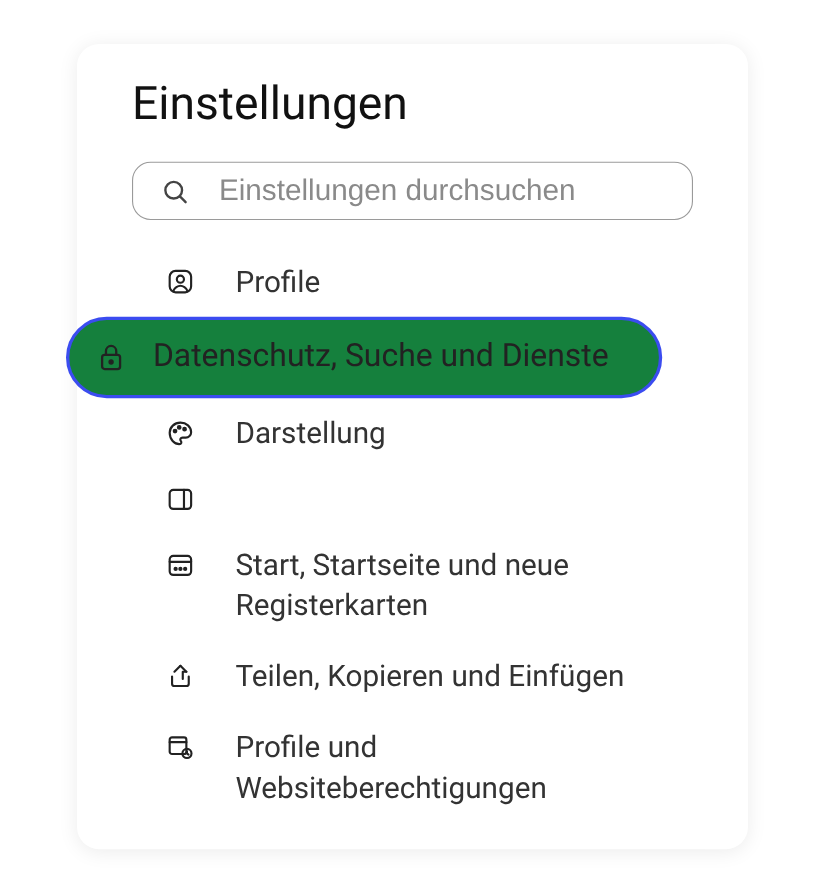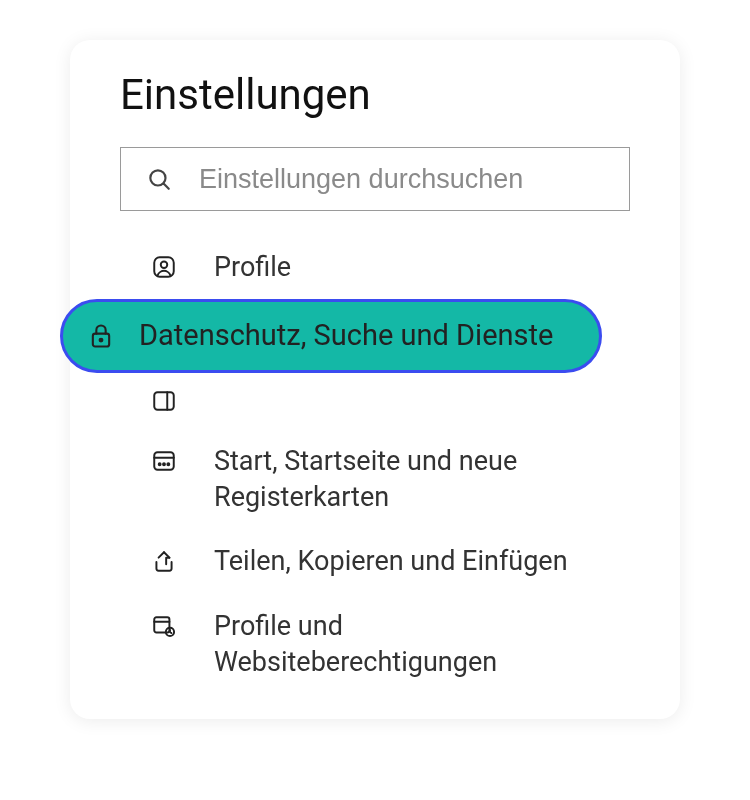--- a/index.html
+++ b/index.html
@@ -31,22 +31,22 @@
     .page-title {
       font-size: 42px;
       font-weight: 400;
       color: #111;
       margin-bottom: 28px;
     }
     .search-wrapper {
       display: flex;
       align-items: center;
       border: 1.5px solid #9a9a9a;
-      border-radius: 0;
-      height: 64px;
+      border-radius: 17px;
+      height: 53px;
       padding: 0 24px;
       margin-bottom: 24px;
     }
     .search-wrapper svg {
       flex-shrink: 0;
     }
     .search-input {
       border: none;
       outline: none;
       font-size: 27px;
@@ -88,21 +88,21 @@
     .nav-label {
       line-height: 1.35;
     }
     .nav-item.selected-wrap {
       padding: 0;
     }
     .selected {
       position: relative;
       margin: 0 -46px 0 -60px;
       padding: 14px 46px 14px 16px;
-      background: #14b8a6;
+      background: #15803d;
       border: 3px solid #3b4cf0;
       border-radius: 999px;
       display: flex;
       align-items: center;
       gap: 24px;
       font-size: 29px;
       color: #222;
     }
     .selected .nav-icon {
       margin-left: 8px;
@@ -144,20 +144,31 @@
             <svg width="28" height="28" viewBox="0 0 24 24" fill="none" stroke="#222" stroke-width="1.8" stroke-linecap="round" stroke-linejoin="round">
               <rect x="5" y="10" width="14" height="11" rx="2"></rect>
               <path d="M8 10V7a4 4 0 0 1 8 0v3"></path>
               <circle cx="12" cy="15.5" r="1.2" fill="#222"></circle>
             </svg>
           </span>
           <span class="nav-label">Datenschutz, Suche und Dienste</span>
         </div>
       </li>
 
+      <li class="nav-item">
+        <span class="nav-icon">
+          <svg width="26" height="26" viewBox="0 0 24 24" fill="none" stroke="#222" stroke-width="1.8" stroke-linecap="round" stroke-linejoin="round">
+            <path d="M12 3c-5 0-9 3.8-9 8.5C3 17 7 21 11 21c2 0 2.2-1.6 1.3-2.7-.9-1.1-.2-2.8 1.5-2.8h2.7c2.5 0 4.5-2 4.5-4.5C21 6.4 17 3 12 3z"></path>
+            <circle cx="7.5" cy="10" r="1.1" fill="#222"></circle>
+            <circle cx="11" cy="7" r="1.1" fill="#222"></circle>
+            <circle cx="15.5" cy="8.5" r="1.1" fill="#222"></circle>
+          </svg>
+        </span>
+        <span class="nav-label">Darstellung</span>
+      </li>
 
       <li class="nav-item">
         <span class="nav-icon">
           <svg width="26" height="26" viewBox="0 0 24 24" fill="none" stroke="#222" stroke-width="1.8" stroke-linecap="round" stroke-linejoin="round">
             <rect x="3" y="4" width="18" height="16" rx="3"></rect>
             <line x1="15" y1="4" x2="15" y2="20"></line>
           </svg>
         </span>
       </li>
 

